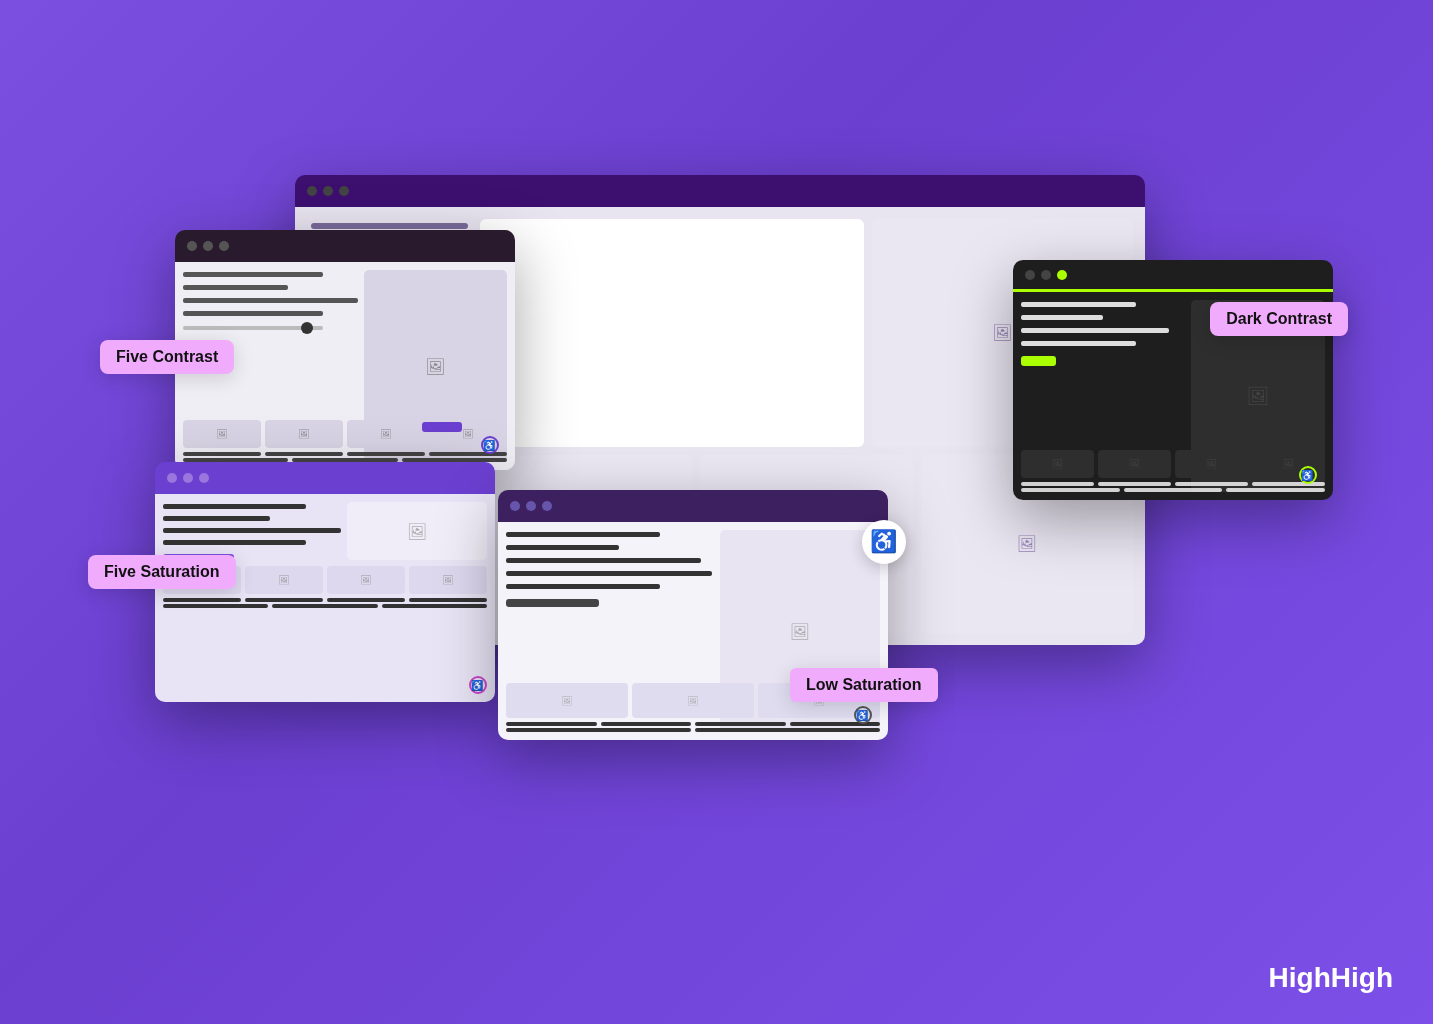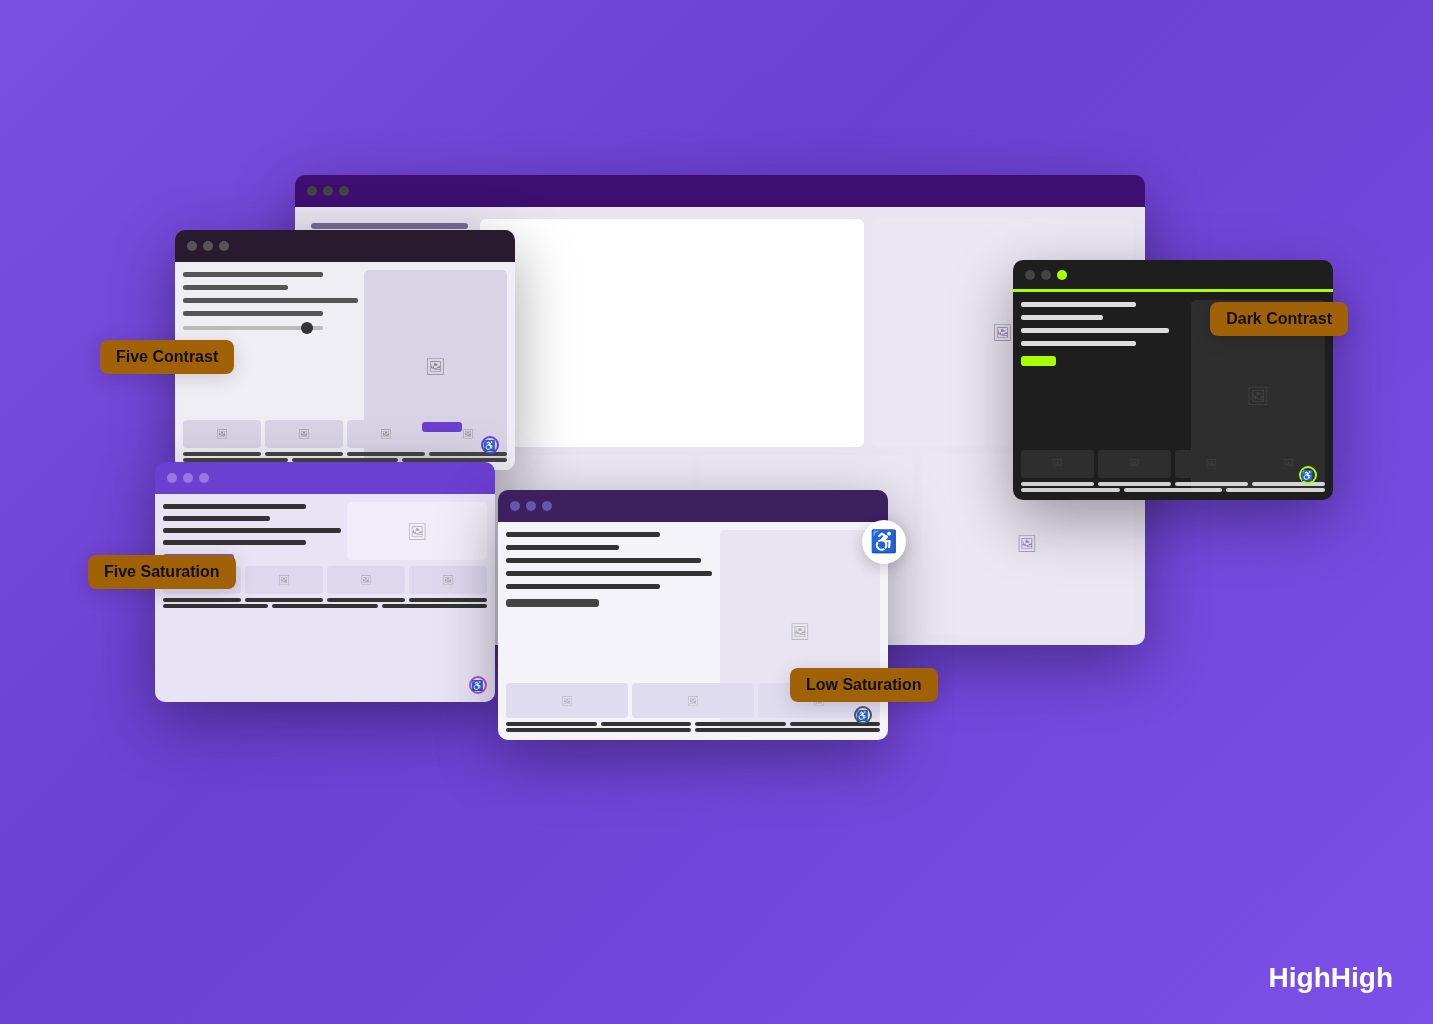--- a/index.html
+++ b/index.html
@@ -366,21 +366,21 @@
       display: flex; align-items: center; justify-content: center;
       box-shadow: 0 4px 15px rgba(0,0,0,0.2);
       font-size: 22px;
       color: #6B3FD0;
       z-index: 10;
     }
 
     
     .label-tag {
       position: absolute;
-      background: #a16207;
+      background: #f0abfc;
       border-radius: 8px;
       padding: 8px 16px;
       font-size: 16px;
       font-weight: 700;
       color: #111;
       box-shadow: 0 4px 20px rgba(0,0,0,0.15);
       white-space: nowrap;
       z-index: 20;
     }
 
@@ -673,21 +673,21 @@
   </div>
 
   <div class="label-tag" style="right: 85px; top: 302px;">
     <span>Dark Contrast</span>
   </div>
 
   <div class="label-tag" style="left: 88px; top: 555px;">
     <span>Five Saturation</span>
   </div>
 
-  <div class="label-tag" style="left: 790px; top: 668px;">
+  <div class="label-tag" style="left: 790px; top: 668px; border-radius: 6px;">
     <span>Low Saturation</span>
   </div>
 
   <div class="logo">
     <span class="five">High</span><span class="taco">High</span>
   </div>
 
 </div>
 
 </body></html>

